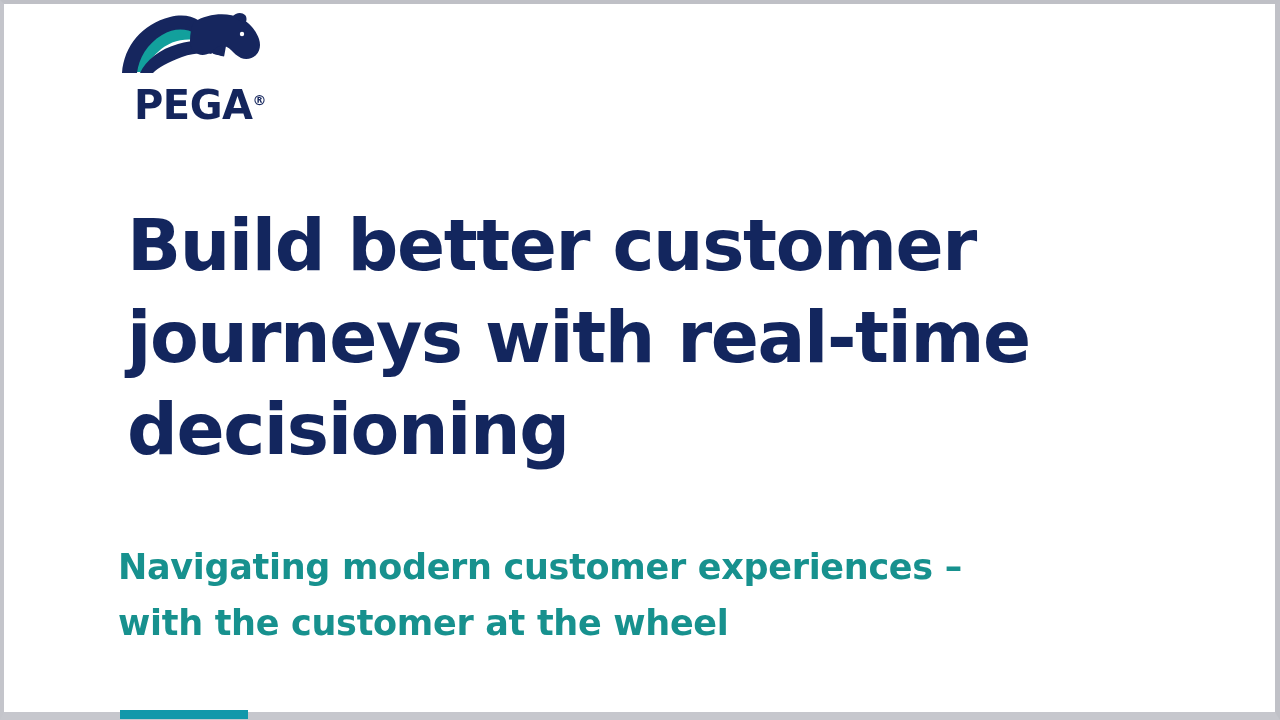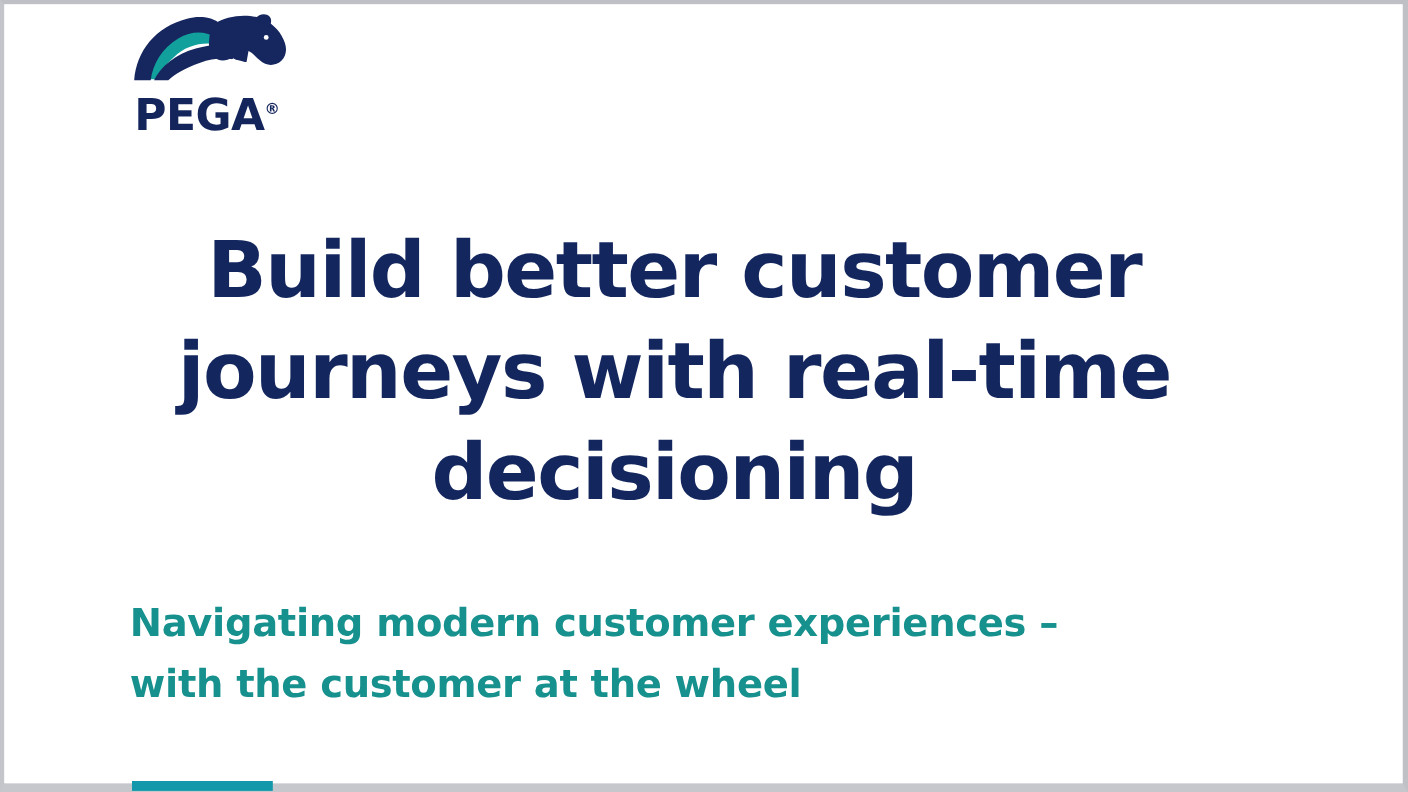--- a/index.html
+++ b/index.html
@@ -45,51 +45,50 @@
   .logo-mark {
     position: absolute;
     left: 0;
     top: 0;
     width: 148px;
     height: 64px;
     display: block;
   }
   .logo-wordmark {
     position: absolute;
-    left: 6px;
+    left: 18px;
     top: 68px;
     font-family: "DejaVu Sans", sans-serif;
     font-weight: bold;
     font-size: 40px;
     line-height: 40px;
     letter-spacing: -0.5px;
     color: #14255c;
     white-space: nowrap;
   }
   .logo-wordmark .tm {
     font-size: 14px;
     vertical-align: super;
     letter-spacing: 0;
   }
 
   
   .headline {
     position: absolute;
-    left: 104px;
+    left: 123px;
     top: 196px;
     width: 1010px;
     margin: 0;
     font-family: "DejaVu Sans", "Liberation Sans", sans-serif;
     font-weight: bold;
     font-size: 71px;
     line-height: 92px;
     letter-spacing: -1.4px;
     color: #13265e;
     white-space: pre-line;
-    text-align: center;
   }
 
   
   .subtitle {
     position: absolute;
     left: 114px;
     top: 535px;
     width: 900px;
     margin: 0;
     font-family: "DejaVu Sans", "Liberation Sans", sans-serif;

